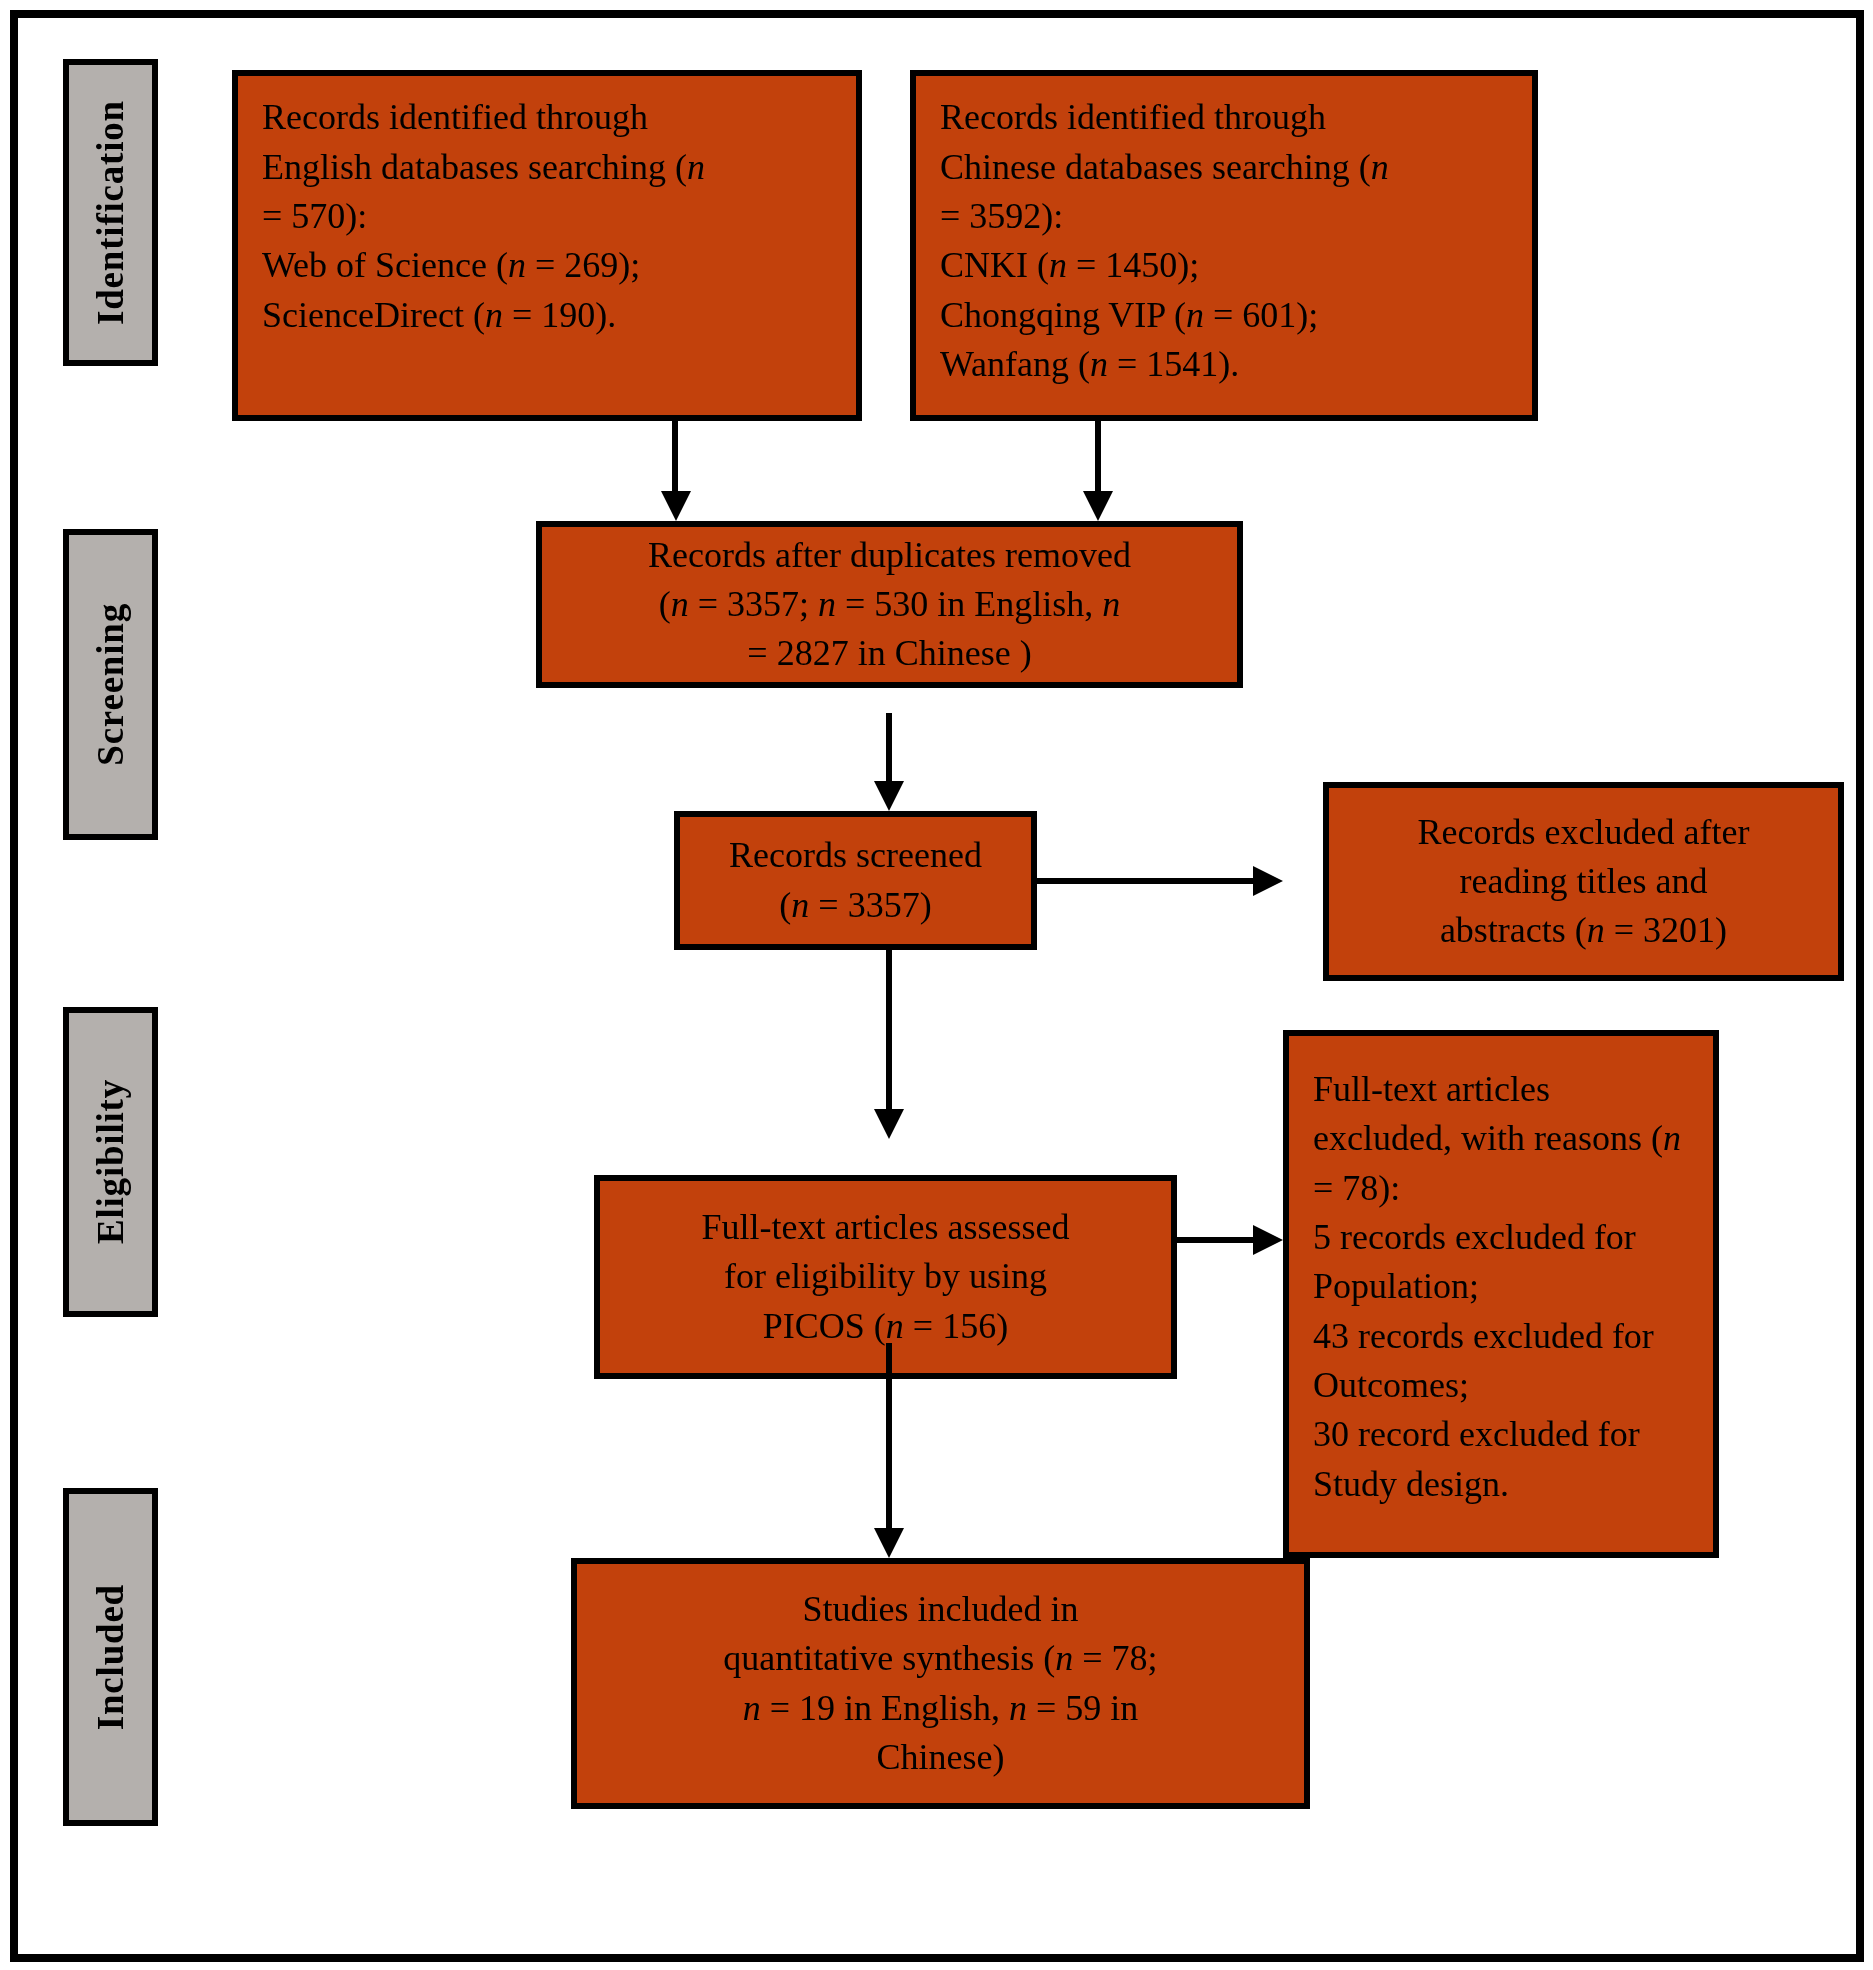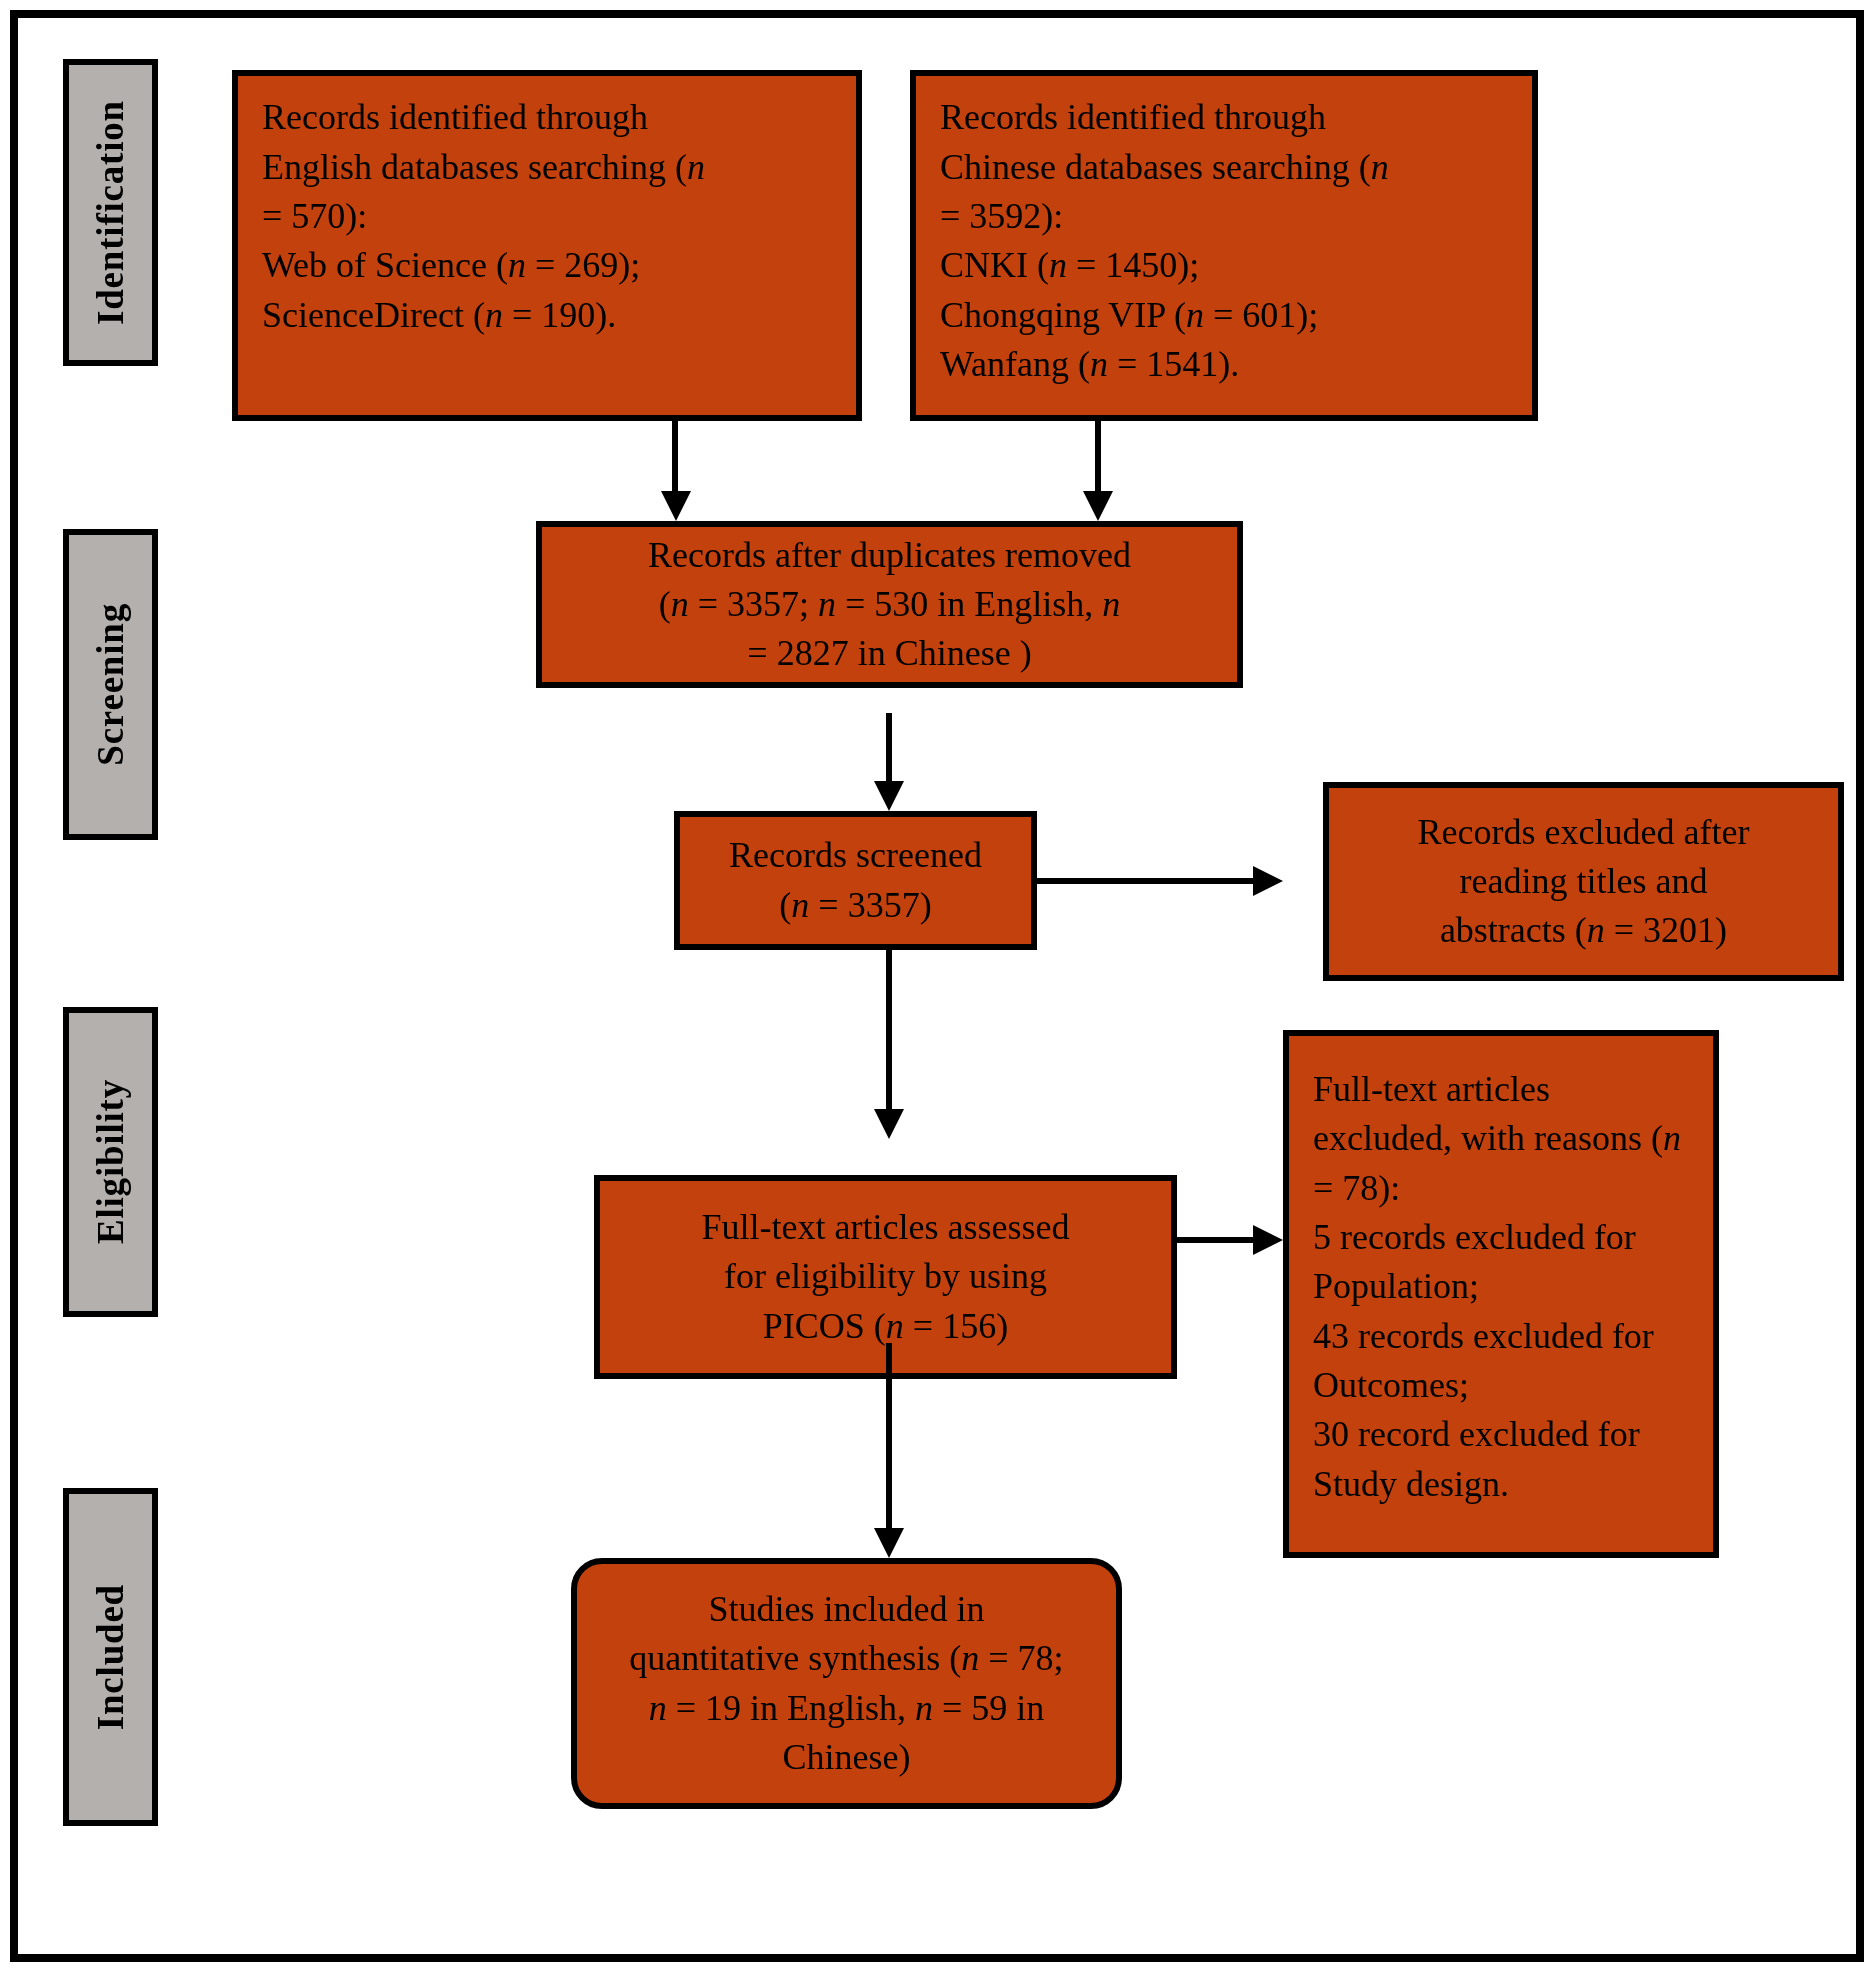--- a/index.html
+++ b/index.html
@@ -157,21 +157,21 @@
       <div>excluded, with reasons (<i>n</i></div>
       <div>= 78):</div>
       <div>5 records excluded for</div>
       <div>Population;</div>
       <div>43 records excluded for</div>
       <div>Outcomes;</div>
       <div>30 record excluded for</div>
       <div>Study design.</div>
     </div>
 
-  <div class="box center" style="left:571px;top:1558px;width:551px;height:251px;border-radius:31px;">
+  <div class="box center" style="left:571px;top:1558px;width:739px;height:251px;">
       <div>Studies included in</div>
       <div>quantitative synthesis (<i>n</i> = 78;</div>
       <div><i>n</i> = 19 in English, <i>n</i> = 59 in</div>
       <div>Chinese)</div>
     </div>
 
   <div class="vline" style="left:672px;top:420px;height:76px;"></div>
   <div class="arrow-down" style="left:661px;top:491px;"></div>
 
   <div class="vline" style="left:1095px;top:420px;height:76px;"></div>

